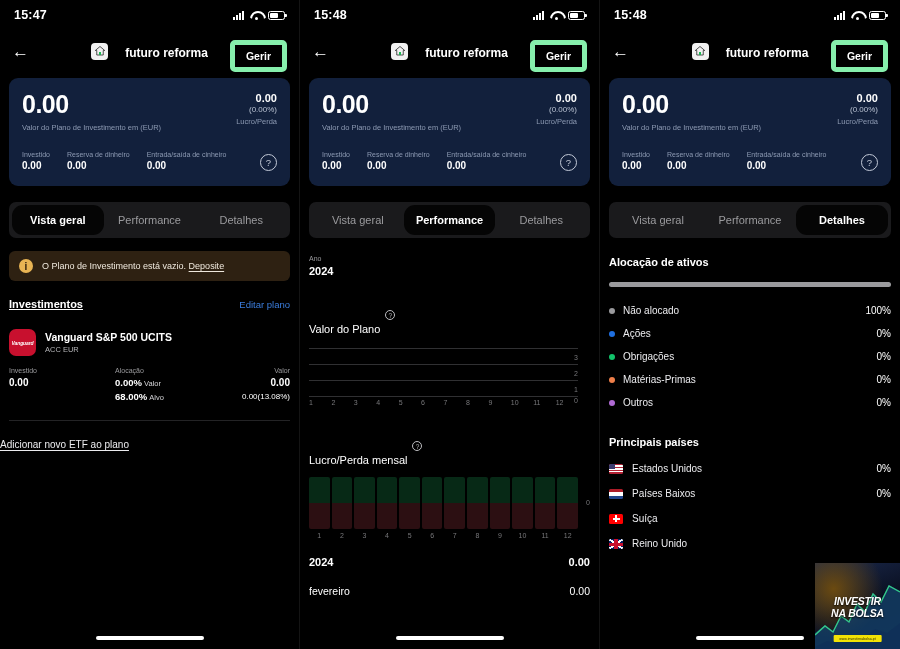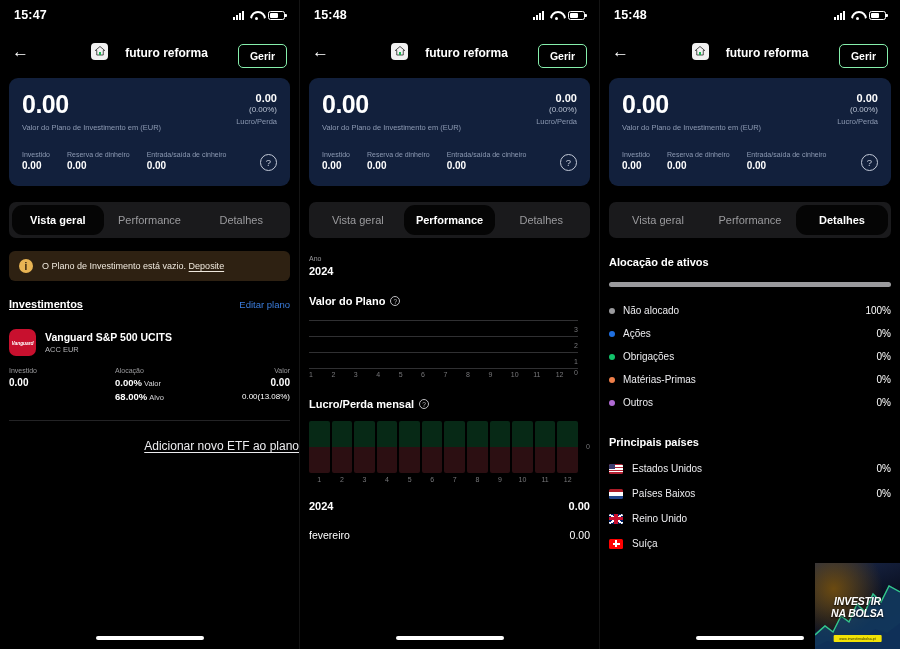--- a/index.html
+++ b/index.html
@@ -69,21 +69,21 @@
     pointer-events: none;
   }
   .plan-icon {
     width: 17px; height: 17px; background: #f2f2f2;
     border-radius: 4px; display: flex; align-items: center;
     justify-content: center; position: relative;
   }
   .plan-icon svg { display: block; }
   .plan-title { color: #fff; font-size: 12px; font-weight: 700; }
   .manage-btn {
-    margin-left: auto; border: 1px solid #86efac; border-radius: 5px;
+    margin-left: auto; border: 5px solid #86efac; border-radius: 5px;
     color: #fff; font-size: 10.5px; font-weight: 600;
     padding: 5px 11px; background: #000; cursor: pointer;
     z-index: 2;
     margin-top: 9px;
   }
 
   
   .card {
     margin: 6px 9px 0 9px; background: #12203c;
     border-radius: 9px; padding: 14px 13px 15px 13px;
@@ -155,33 +155,33 @@
   .hg-col { display: flex; flex-direction: column; }
   .hg-col.right { align-items: flex-end; }
   .hg-label { color: #9a9a9d; font-size: 7px; }
   .hg-big { color: #fff; font-size: 10px; font-weight: 700; margin-top: 3px; }
   .hg-line { color: #fff; font-size: 9.5px; font-weight: 700; margin-top: 3px; }
   .hg-line em { font-style: normal; font-size: 7.5px; font-weight: 400; color: #d5d5d8; margin-left: 2px; }
   .hg-small { color: #fff; font-size: 8px; margin-top: 4px; }
 
   .divider { height: 1px; background: #232325; margin: 18px 9px 0 9px; }
   .add-etf {
-    text-align: right; color: #ececef; font-size: 12px;
+    text-align: left; color: #ececef; font-size: 10px;
     margin-top: 18px; text-decoration: underline;
     text-underline-offset: 2px; cursor: pointer;
   }
 
   
   .field { margin: 17px 9px 0 9px; }
   .field-label { color: #9a9a9d; font-size: 7px; }
   .field-value { color: #fff; font-size: 11px; font-weight: 700; margin-top: 3px; }
   .chart-head {
     margin: 18px 9px 0 9px; display: flex; align-items: center; gap: 5px;
   }
-  .chart-title { color: #fff; font-size: 11px; font-weight: 700; }
+  .chart-title { color: #fff; font-size: 11px; font-weight: 400; margin-top: 28px; }
   .mini-help {
     width: 10px; height: 10px; border-radius: 50%; border: 1px solid #bdbdc0;
     color: #bdbdc0; font-size: 6.5px; display: flex; align-items: center;
     justify-content: center; cursor: pointer;
   }
   .line-chart { margin: 13px 9px 0 9px; position: relative; height: 60px; }
   .lc-plot { position: relative; height: 48px; margin-right: 12px; }
   .gridline { position: absolute; left: 0; right: 0; height: 1px; background: #303032; }
   .y-lab {
     position: absolute; right: 0; color: #77777a; font-size: 7px;
@@ -720,29 +720,29 @@
       </div>
       <div class="ctry-item">
         <span class="ctry-left">
           <span class="flag flag-nl"></span>
           <span class="ctry-name">Países Baixos</span>
         </span>
         <span class="ctry-pct">0%</span>
       </div>
       <div class="ctry-item">
         <span class="ctry-left">
+          <span class="flag flag-ch"></span>
+          <span class="ctry-name">Suíça</span>
+        </span>
+        <span class="ctry-pct"></span>
+      </div>
+      <div class="ctry-item">
+        <span class="ctry-left">
           <span class="flag flag-gb"></span>
           <span class="ctry-name">Reino Unido</span>
-        </span>
-        <span class="ctry-pct"></span>
-      </div>
-      <div class="ctry-item">
-        <span class="ctry-left">
-          <span class="flag flag-ch"></span>
-          <span class="ctry-name">Suíça</span>
         </span>
         <span class="ctry-pct"></span>
       </div>
     </div>
 
     <div class="ad">
       <div class="ad-bg"></div>
       <svg class="ad-chart" viewBox="0 0 85 86" preserveAspectRatio="none">
         <polygon points="0,86 0,70 10,62 18,68 26,52 34,58 42,40 50,48 58,30 66,38 74,22 85,28 85,86" fill="#14416b" opacity="0.75"></polygon>
         <polyline points="0,72 10,63 18,69 26,53 34,59 42,41 50,49 58,31 66,39 74,23 85,29" fill="none" stroke="#34c98a" stroke-width="1.4"></polyline>

